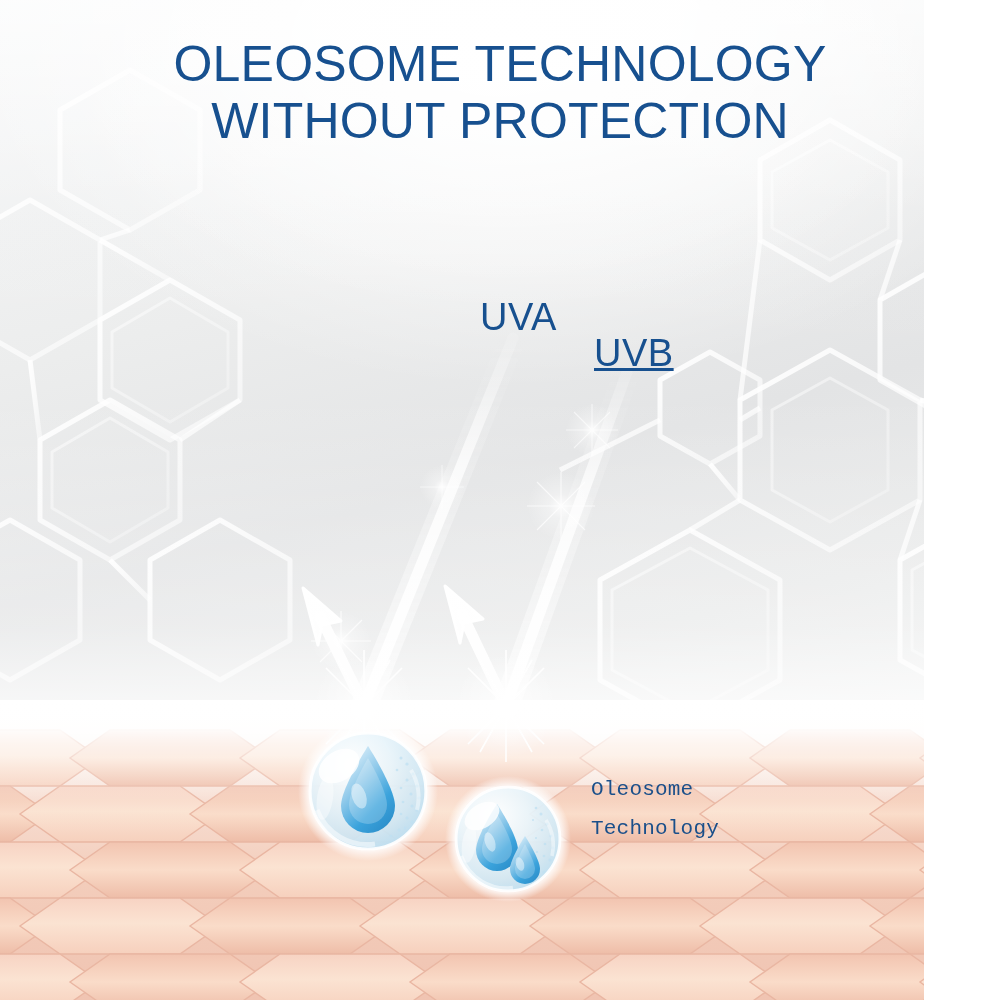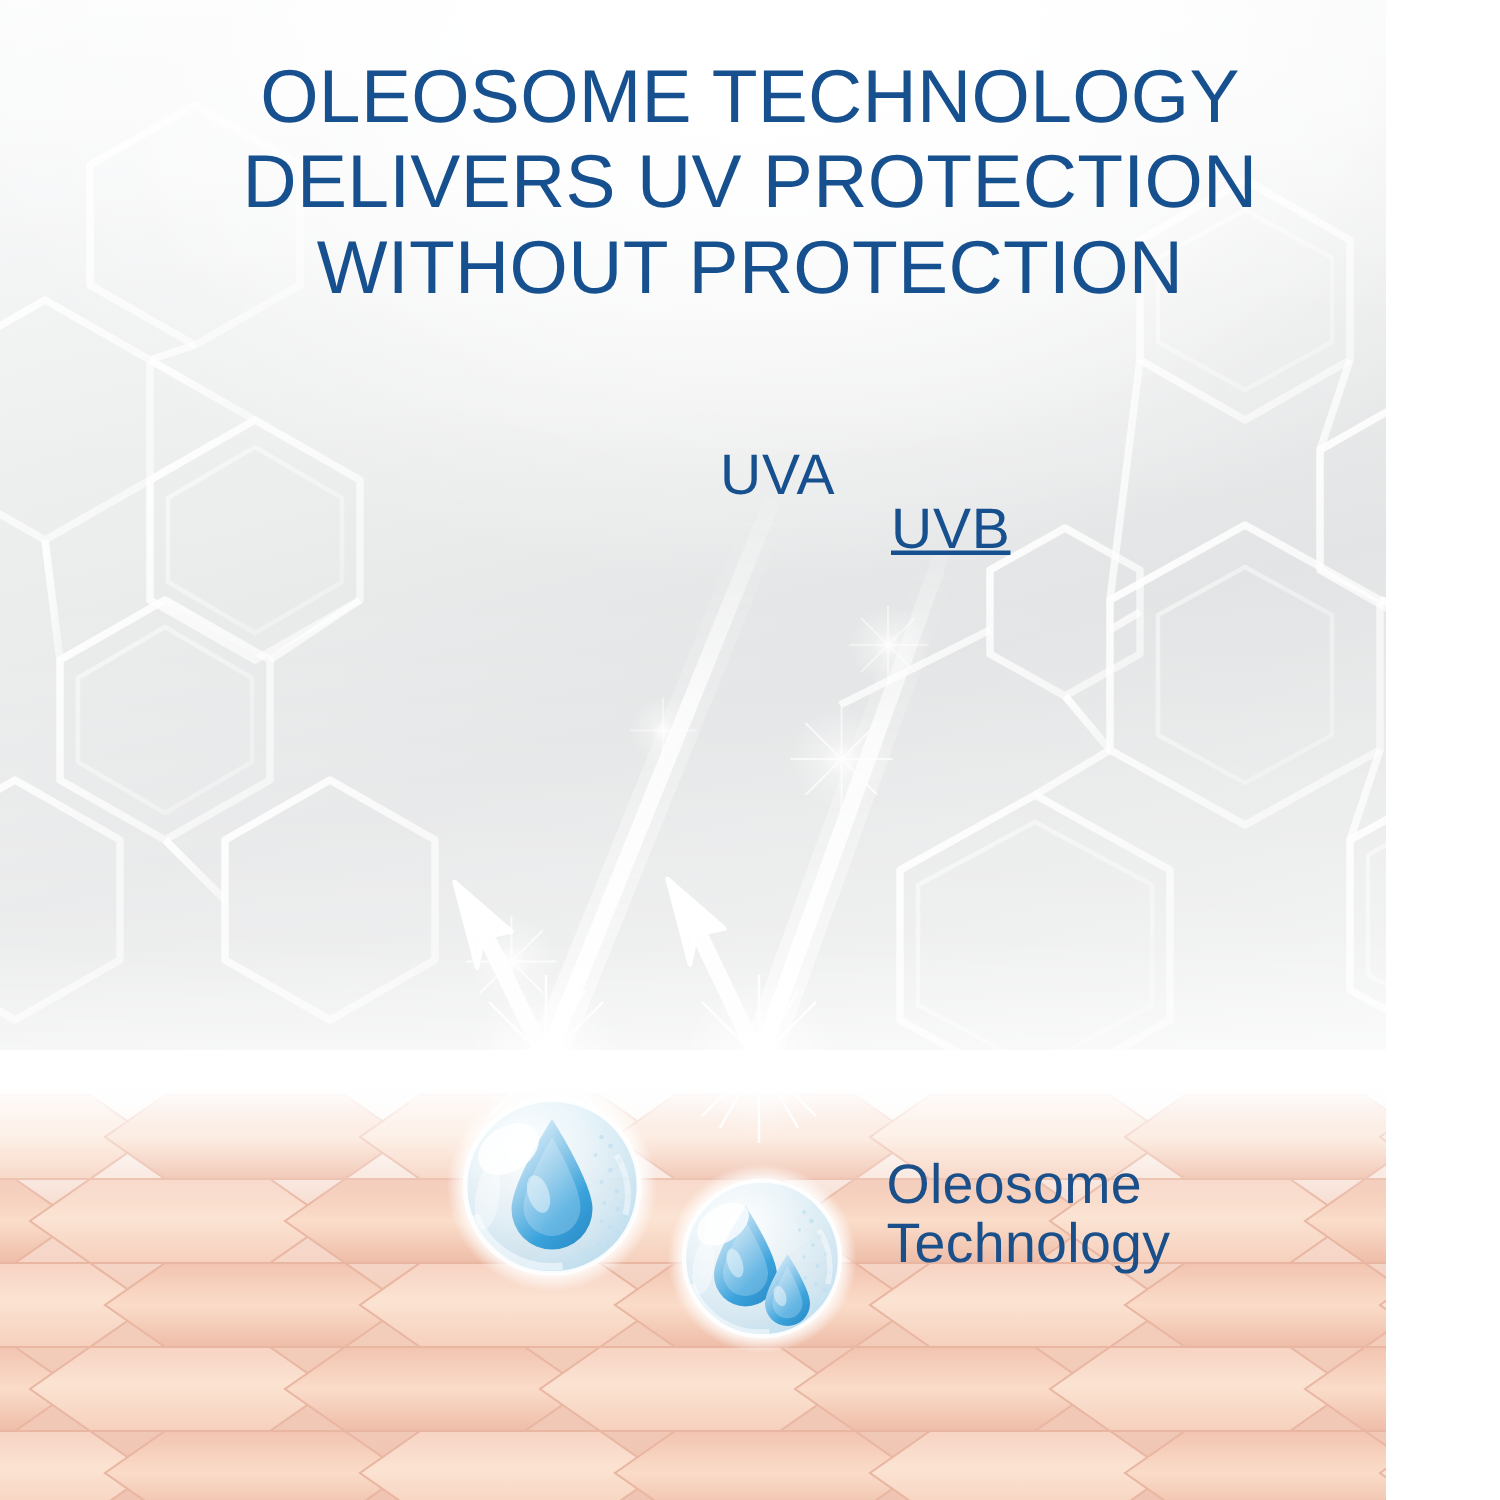--- a/index.html
+++ b/index.html
@@ -85,25 +85,25 @@
     font-family: "Liberation Sans", sans-serif;
     white-space: nowrap;
   }
   #label-uva { left: 480px; top: 298px; }
   #label-uvb { left: 594px; top: 334px; text-decoration: underline; }
 
   .oleo-label {
     position: absolute;
     left: 591px; top: 770px;
     color: #1a4f8a;
-    font-size: 37px;
+    font-size: 21px;
     line-height: 39px;
     font-weight: 400;
     letter-spacing: 0.2px;
-    font-family: Liberation Sans, sans-serif;
+    font-family: Liberation Mono, monospace;
     white-space: nowrap;
   }
   .oleo-label .ln { display:block; }
 
   
   .sphere { position: absolute; }
 </style>
 </head>
 <body>
 
@@ -474,21 +474,20 @@
       <ellipse cx="39" cy="42" rx="19" ry="12" fill="#ffffff" opacity="0.8" transform="rotate(-32 39 42)"></ellipse>
       <ellipse cx="26" cy="70" rx="7" ry="19" fill="#ffffff" opacity="0.42" transform="rotate(8 26 70)"></ellipse>
       <path d="M18,82 A48,48 0 0,0 70,114" fill="none" stroke="#ffffff" stroke-width="4.5" opacity="0.5"></path>
       <path d="M103,46 A48,48 0 0,1 109,82" fill="none" stroke="#ffffff" stroke-width="3.6" opacity="0.45"></path>
     </g>
     <circle cx="65" cy="65" r="52" fill="none" stroke="#ffffff" stroke-width="3" opacity="0.9"></circle>
   </svg>
 
   <div class="headline">
     <span class="ln">OLEOSOME TECHNOLOGY</span>
-    <span class="ln">DELIVERS UV PROTECTION</span>
     <span class="ln">WITHOUT PROTECTION</span>
   </div>
 
   <div class="uv-label" id="label-uva">UVA</div>
   <div class="uv-label" id="label-uvb">UVB</div>
 
   <div class="oleo-label">
     <span class="ln">Oleosome</span>
     <span class="ln">Technology</span>
   </div>

